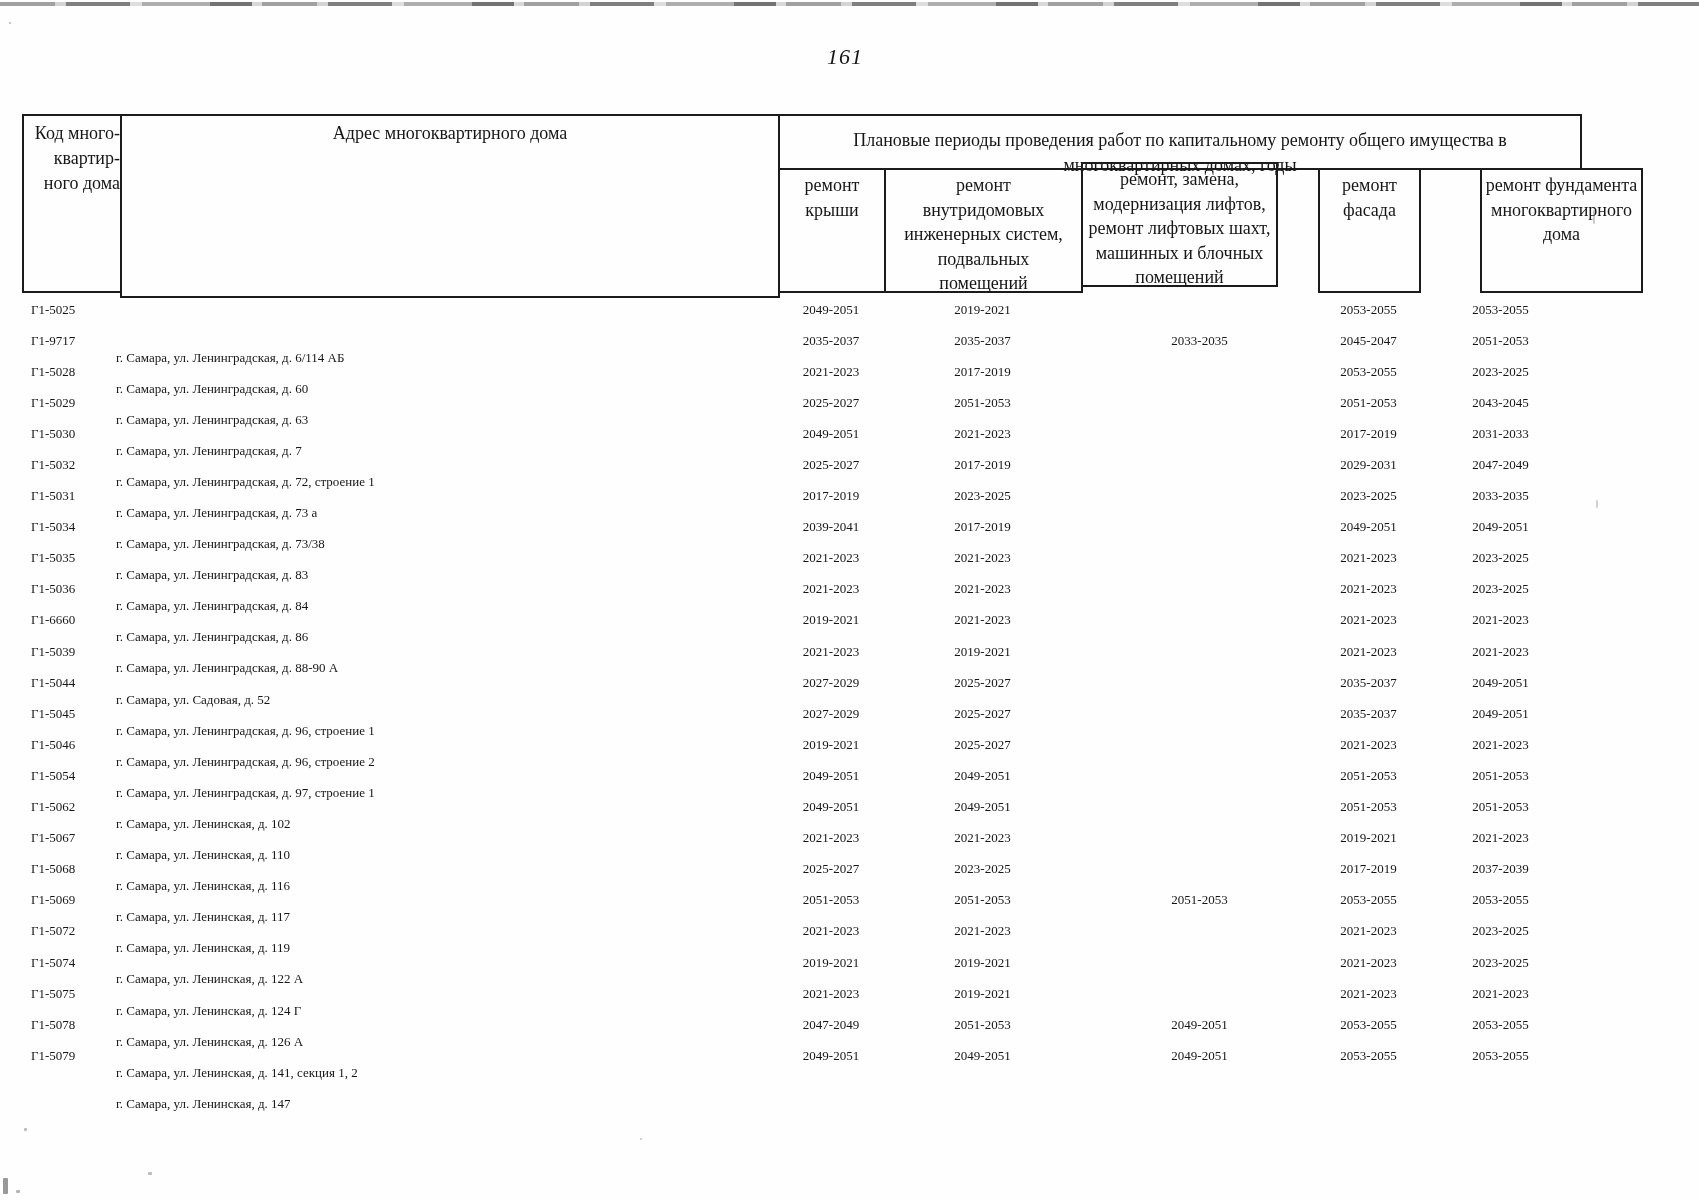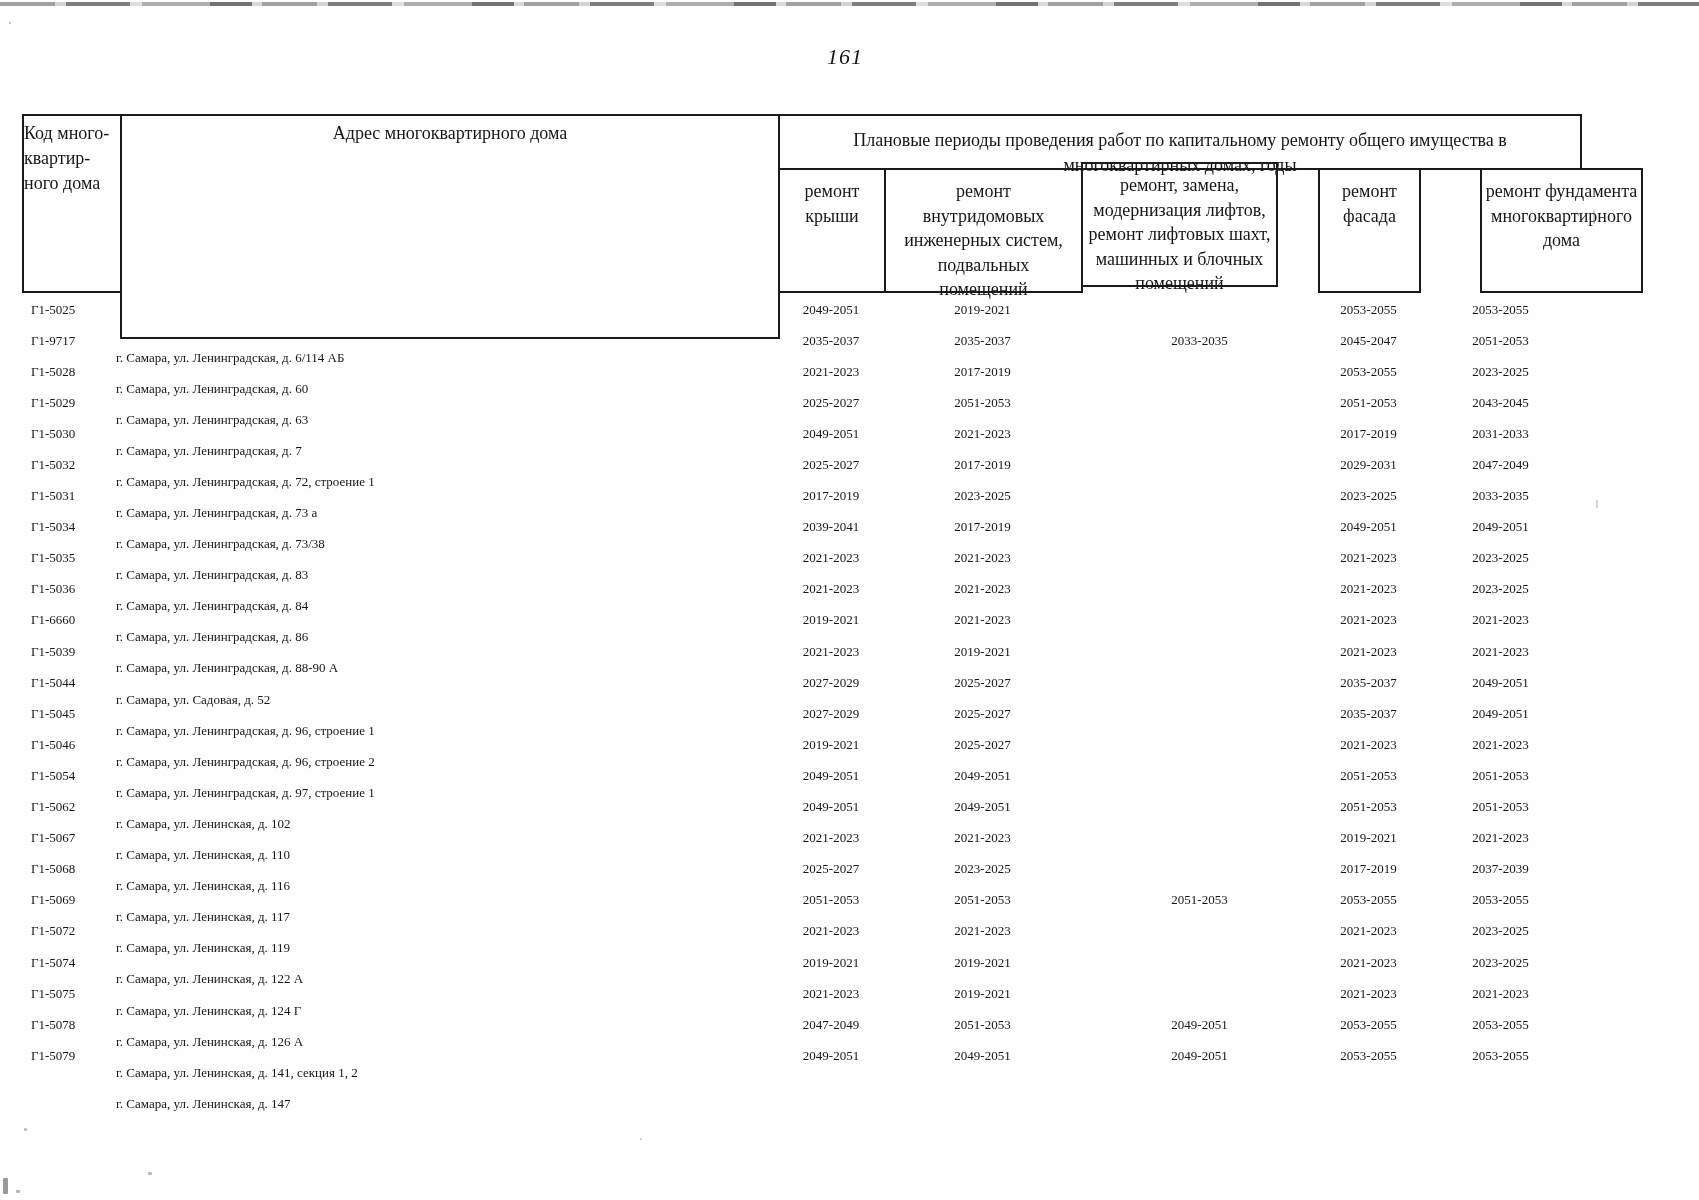--- a/index.html
+++ b/index.html
@@ -23,24 +23,24 @@
   .page-number{
     position:absolute;left:800px;top:44px;width:90px;
     text-align:center;font-size:22px;letter-spacing:1px;font-style:italic;
   }
 
   
   .tbl{position:absolute;left:22px;top:114px;width:1560px;}
   .hcell{
     position:absolute;box-sizing:border-box;border:2px solid #1b1b1b;
     font-size:18px;line-height:24.5px;text-align:center;white-space:pre-line;
-    padding-top:9px;background:transparent;
+    padding-top:3px;background:transparent;
   }
-  .h-code      {left:0;     top:0;    width:100px;  height:179px; text-align:left; padding-top:5px; line-height:25px;}
-  .h-address   {left:98px;  top:0;    width:660px;  height:225px; padding-top:5px;}
+  .h-code      {left:0;     top:0;    width:100px;  height:179px; text-align:right; padding-top:5px; line-height:25px;}
+  .h-address   {left:98px;  top:0;    width:660px;  height:184px; padding-top:5px;}
   .h-group     {left:756px; top:0;    width:804px;  height:56px;  line-height:25px; padding-top:12px;}
   .h-roof      {left:756px; top:54px; width:108px;  height:125px;}
   .h-systems   {left:862px; top:54px; width:199px;  height:125px;}
   .h-lifts     {left:1059px;top:48px; width:197px;  height:125px;}
   .h-facade    {left:1296px;top:54px; width:103px;  height:125px;}
   .h-foundation{left:1458px;top:54px; width:163px;  height:125px;}
 
   .rows{position:absolute;left:22px;top:294px;width:1560px;}
   .trow{position:relative;height:31.1px;font-size:13px;}
   .trow span{position:absolute;top:50%;transform:translateY(-50%);white-space:nowrap;}

